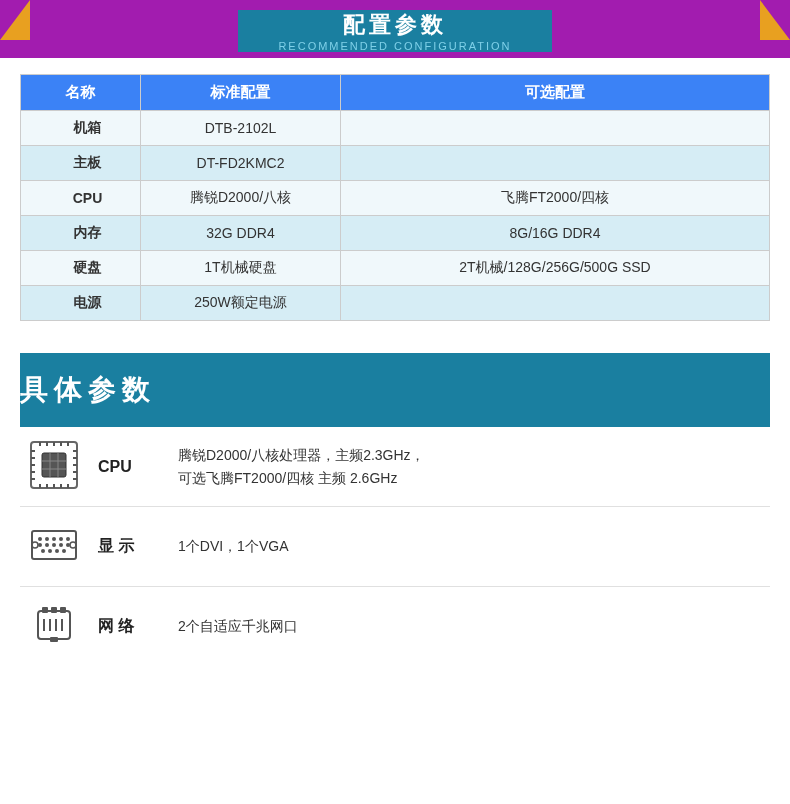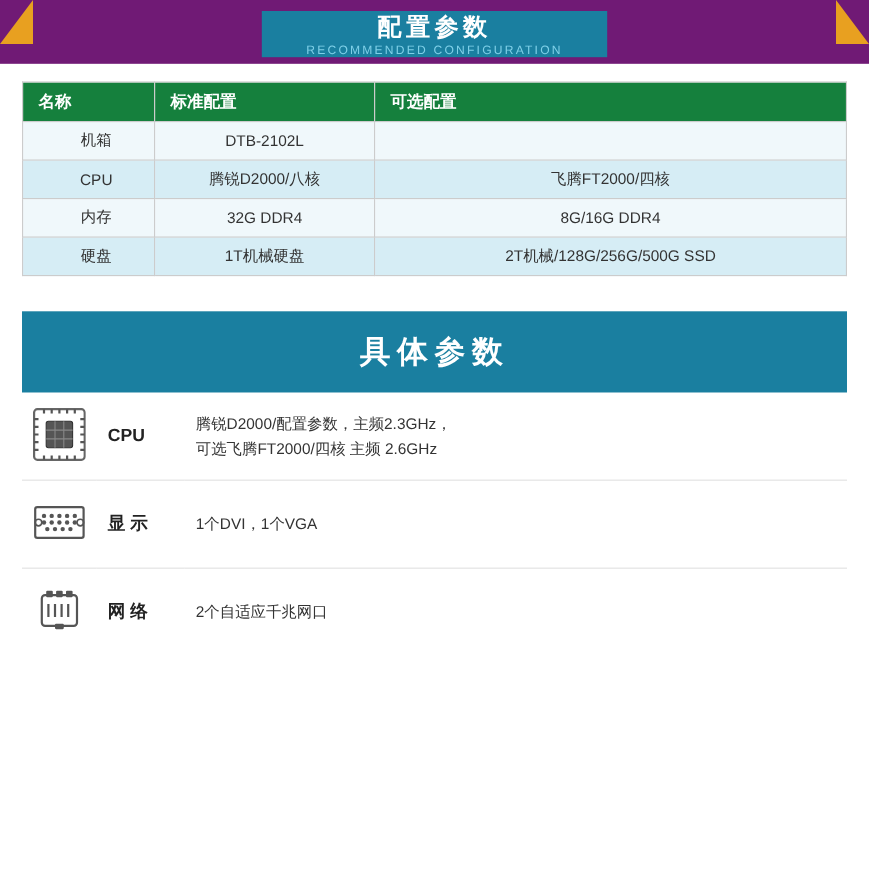--- a/index.html
+++ b/index.html
@@ -6,21 +6,21 @@
     body {
       font-family: 'Microsoft YaHei', SimHei, sans-serif;
       background: #fff;
       width: 790px;
       font-size: 14px;
       color: #333;
     }
 
     
     .header-section {
-      background: #701a75;
+      background: #a21caf;
       display: flex;
       align-items: flex-end;
       justify-content: center;
       padding: 10px 0 6px;
       position: relative;
     }
     .header-triangle-left {
       width: 0; height: 0;
       border-top: 40px solid transparent;
       border-bottom: 0px solid transparent;
@@ -64,42 +64,42 @@
       width: 100%;
       border-collapse: collapse;
       font-size: 14px;
     }
     .config-table th, .config-table td {
       border: 1px solid #ccc;
       padding: 8px 14px;
       text-align: center;
     }
     .config-table thead th {
-      background: #15803d;
+      background: #3b82f6;
       color: #fff;
       font-weight: bold;
       font-size: 15px;
-      text-align: left;
+      text-align: center;
     }
     .config-table thead th:first-child {
       width: 120px;
     }
     .config-table thead th:nth-child(2) {
       width: 200px;
       margin-left: 24px;
     }
     .config-table tbody tr:nth-child(odd) td {
       background: #f0f8fb;
     }
     .config-table tbody tr:nth-child(even) td {
       background: #d6edf5;
     }
     .config-table tbody td:first-child {
       text-align: center;
-      font-weight: normal;
+      font-weight: bold;
       color: #333;
       background: #d6edf5 !important;
       padding-left: 28px;
     }
     .config-table tbody tr:nth-child(odd) td:first-child {
       background: #f0f8fb !important;
     }
 
     
     .notice-row {
@@ -108,21 +108,21 @@
       font-size: 14px;
       font-weight: bold;
       text-align: center;
       padding: 10px 14px;
       border: 1px solid #e8a020;
     }
 
     
     .params-header {
       background: #1a7fa0;
-      text-align: center;
+      text-align: left;
       padding: 18px 0;
       margin: 16px 20px 0;
     }
     .params-header-text {
       color: #fff;
       font-size: 28px;
       font-weight: bold;
       letter-spacing: 6px;
     }
 
@@ -185,39 +185,49 @@
       </tr>
     </thead>
     <tbody>
 
       <tr>
         <td>机箱</td>
         <td>DTB-2102L</td>
         <td></td>
       </tr>
 
+      <tr>
+        <td>主板</td>
+        <td>DT-FD2KMC2</td>
+        <td></td>
+      </tr>
 
       <tr>
         <td>CPU</td>
         <td>腾锐D2000/八核</td>
         <td>飞腾FT2000/四核</td>
       </tr>
 
       <tr>
         <td>内存</td>
         <td>32G DDR4</td>
         <td>8G/16G DDR4</td>
       </tr>
 
       <tr>
         <td>硬盘</td>
         <td>1T机械硬盘</td>
         <td>2T机械/128G/256G/500G SSD</td>
       </tr>
 
+      <tr>
+        <td>电源</td>
+        <td>250W额定电源</td>
+        <td></td>
+      </tr>
 
     </tbody>
   </table>
 </div>
 
 <div class="params-header">
   <div class="params-header-text">具体参数</div>
 </div>
 
 <div class="params-section">
@@ -257,21 +267,21 @@
             <rect x="12" y="12" width="24" height="24" rx="2" fill="#555" stroke="#333" stroke-width="1"></rect>
 
             <line x1="20" y1="12" x2="20" y2="36" stroke="#888" stroke-width="1"></line>
             <line x1="28" y1="12" x2="28" y2="36" stroke="#888" stroke-width="1"></line>
             <line x1="12" y1="20" x2="36" y2="20" stroke="#888" stroke-width="1"></line>
             <line x1="12" y1="28" x2="36" y2="28" stroke="#888" stroke-width="1"></line>
           </svg>
         </td>
         <td class="params-label-cell">CPU</td>
         <td class="params-value-cell">
-          <span>腾锐D2000/配置参数，主频2.3GHz，</span><br>
+          <span>腾锐D2000/八核处理器，主频2.3GHz，</span><br>
           <span>可选飞腾FT2000/四核 主频 2.6GHz</span>
         </td>
       </tr>
 
 
       <tr>
         <td class="params-icon-cell">
           <svg width="48" height="48" viewBox="0 0 48 48" xmlns="http://www.w3.org/2000/svg">
 
             <rect x="2" y="10" width="44" height="28" rx="2" fill="none" stroke="#555" stroke-width="2"></rect>

